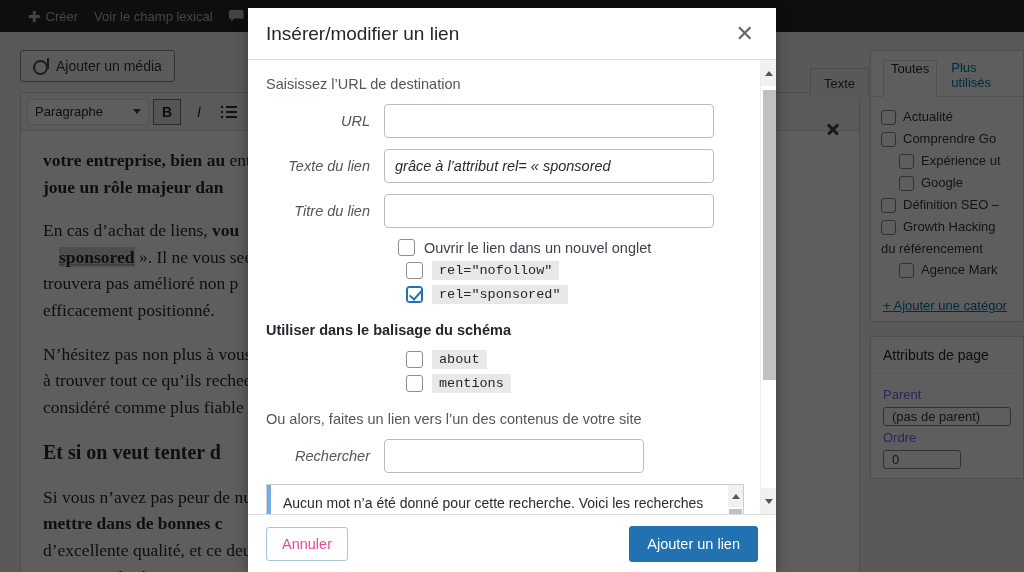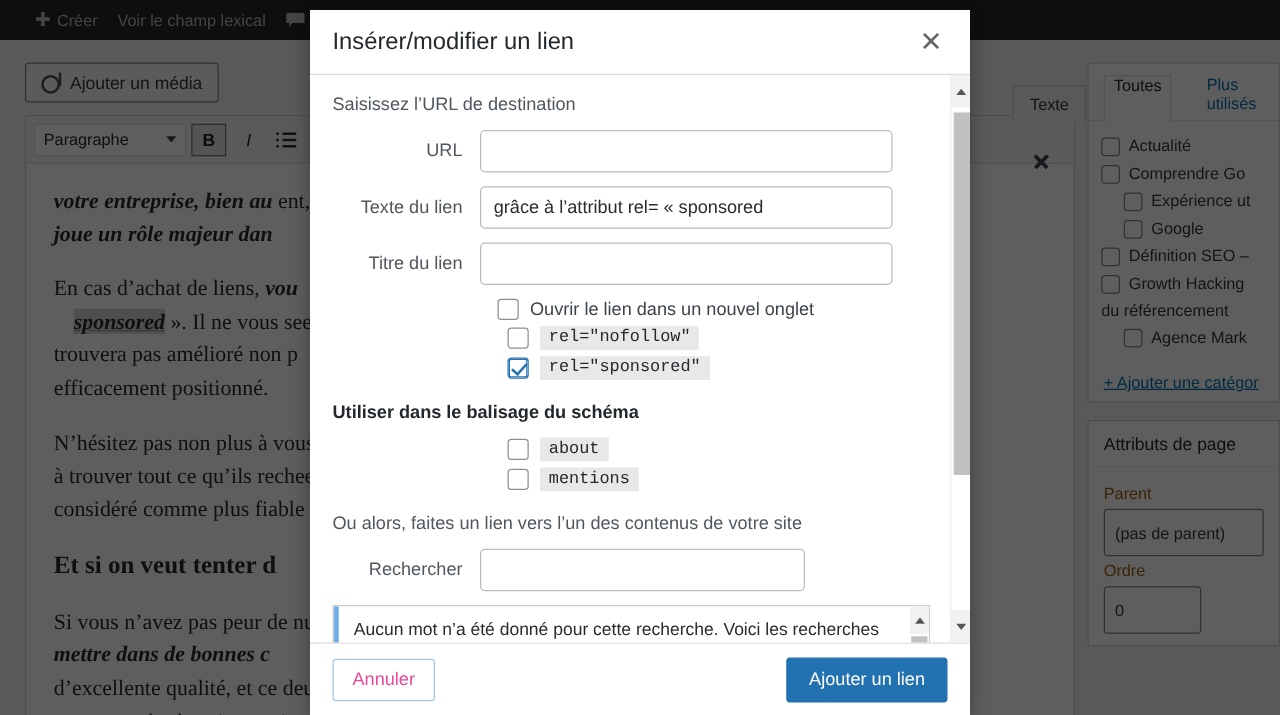--- a/index.html
+++ b/index.html
@@ -71,39 +71,39 @@
   .fs-icon { width: 16px; height: 16px; position: relative; }
   .fs-icon::before, .fs-icon::after {
     content: ""; position: absolute; width: 14px; height: 2.5px; background: #3c434a; top: 7px; left: 1px;
   }
   .fs-icon::before { transform: rotate(45deg); }
   .fs-icon::after { transform: rotate(-45deg); }
 
   .content-area { padding: 16px 22px 0 22px; font-family: "Liberation Serif", serif; color: #2b2b2b; font-size: 17.5px; line-height: 1.52; height: 470px; overflow: hidden; }
   .content-area p { margin: 0 0 17px 0; }
   .content-area h3 { font-size: 20px; margin: 0 0 16px 0; }
-  .content-area b { font-weight: bold; font-style: italic; }
+  .content-area b { font-weight: bold; }
   .sel { background: #cfd3d8; margin-left: 16px; }
   .sel u { text-decoration-color: #9aa0a6; }
 
   
   .side { position: absolute; right: 0; top: 18px; width: 154px; }
   .panel { background: #fff; border: 1px solid #ccd0d4; margin-bottom: 14px; }
   .panel-h { padding: 10px 12px; font-size: 14px; color: #23282d; border-bottom: 1px solid #eee; }
   .panel-b { padding: 9px 12px; }
-  .cat-tabs { display: flex; gap: 28px; font-size: 13px; padding: 9px 12px 0 12px; border-bottom: 1px solid #ddd; }
+  .cat-tabs { display: flex; gap: 14px; font-size: 13px; padding: 9px 12px 0 12px; border-bottom: 1px solid #ddd; }
   .cat-tabs .t { padding-bottom: 6px; color: #0073aa; }
   .cat-tabs .t.active { color: #23282d; border: 1px solid #ddd; border-bottom: 1px solid #fff; margin-bottom: -1px; padding: 0 7px 6px 7px; background: #fff; }
   .cat-list { padding: 9px 10px; font-size: 13px; color: #32373c; }
   .cat-row { display: flex; align-items: flex-start; gap: 7px; padding: 3px 0; white-space: nowrap; }
   .cat-row.lvl1 { padding-left: 18px; }
   .cbx { width: 15px; height: 15px; border: 1px solid #7e8993; background: #fff; border-radius: 3px; flex: 0 0 auto; margin-top: 1px; }
   .addcat { display: block; padding: 8px 12px; font-size: 13px; color: #0073aa; text-decoration: underline; white-space: nowrap; }
-  .fld-label { font-size: 13px; color: #a16207; margin: 4px 0 5px 0; }
-  .fld { width: 128px; height: 38px; border: 1px solid #7e8993; border-radius: 3px; background: #fff; font-size: 13px; color: #32373c; padding: 0 8px; display: flex; align-items: center; }
+  .fld-label { font-size: 13px; color: #8b5cf6; margin: 4px 0 5px 0; }
+  .fld { width: 128px; height: 19px; border: 1px solid #7e8993; border-radius: 3px; background: #fff; font-size: 13px; color: #32373c; padding: 0 8px; display: flex; align-items: center; }
   .fld.num { width: 78px; }
 
   
   .overlay { position: absolute; inset: 0; background: rgba(0,0,0,0.63); }
 
   
   .modal {
     position: absolute; left: 248px; top: 8px; width: 528px; height: 564px;
     background: #fff; box-shadow: 0 3px 14px rgba(0,0,0,0.35);
     display: flex; flex-direction: column;
@@ -116,21 +116,21 @@
   .modal-scrollarea { position: absolute; inset: 0 16px 0 0; padding: 16px 0 0 18px; }
   .m-scrollbar { position: absolute; right: 0; top: 0; bottom: 0; width: 16px; background: #fff; border-left: 1px solid #eee; }
   .m-thumb { position: absolute; left: 2px; top: 30px; width: 13px; height: 290px; background: #c1c1c1; }
   .m-uparr { position: absolute; left: 0; top: 0; width: 16px; height: 26px; background: #f1f1f1; display: flex; align-items: center; justify-content: center; }
   .arr-up { width: 0; height: 0; border-left: 4px solid transparent; border-right: 4px solid transparent; border-bottom: 5px solid #555; }
   .arr-dn { width: 0; height: 0; border-left: 4px solid transparent; border-right: 4px solid transparent; border-top: 5px solid #555; }
   .m-dnarr { position: absolute; left: 0; bottom: 0; width: 16px; height: 26px; background: #f1f1f1; display: flex; align-items: center; justify-content: center; }
 
   .sec-label { font-size: 14.5px; color: #50575e; margin-bottom: 12px; }
   .sec-label.bold { font-weight: bold; color: #23282d; }
-  .frow { display: flex; align-items: center; margin-bottom: 11px; }
+  .frow { display: flex; align-items: center; margin-bottom: 11px; font-style: italic; }
   .frow .flab { width: 118px; text-align: right; padding-right: 14px; font-size: 14.5px; color: #50575e; }
   .finput { width: 330px; height: 34px; border: 1px solid #b8bcc0; border-radius: 4px; background: #fff; font-size: 14.5px; color: #2b2b2b; padding: 0 10px; display: flex; align-items: center; }
 
   .cbrow { display: flex; align-items: center; gap: 9px; margin-bottom: 5px; padding-left: 132px; }
   .cb { width: 17px; height: 17px; border: 1px solid #8c8f94; border-radius: 3px; background: #fff; flex: 0 0 auto; position: relative; }
   .cb.checked { border-color: #2271b1; border-width: 1px; box-shadow: inset 0 0 0 1px #2271b1; }
   .cb.checked::after {
     content: ""; position: absolute; left: 5px; top: 1px; width: 5px; height: 10px;
     border: solid #2271b1; border-width: 0 2px 2px 0; transform: rotate(42deg);
   }

